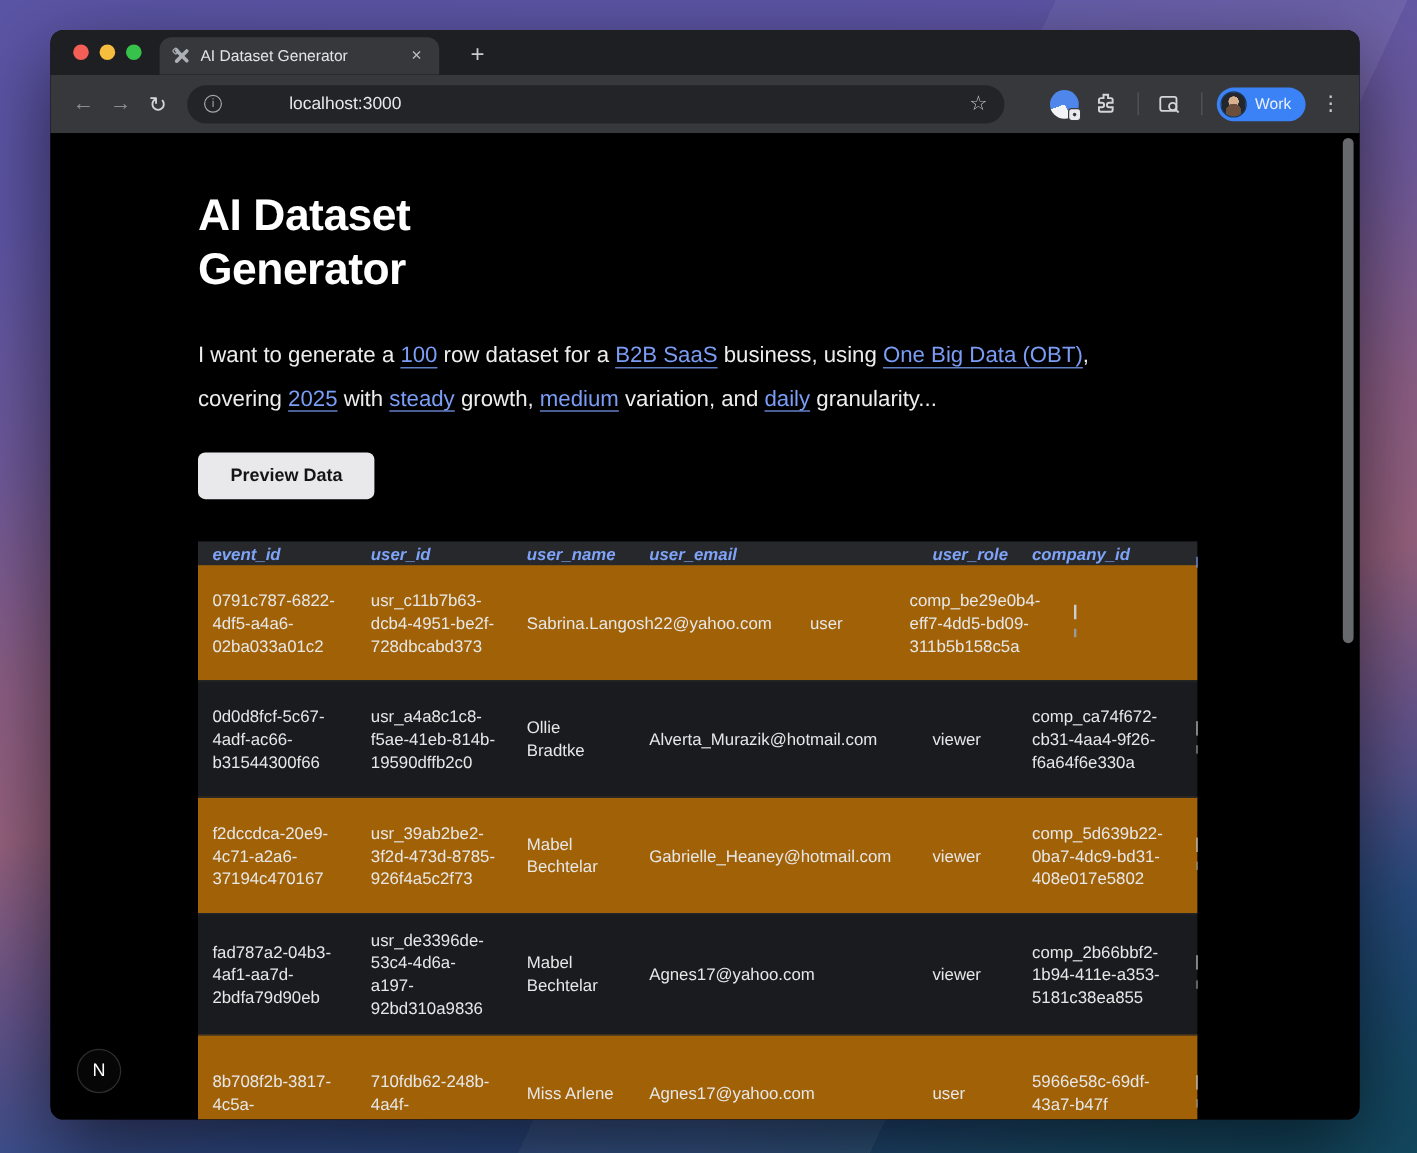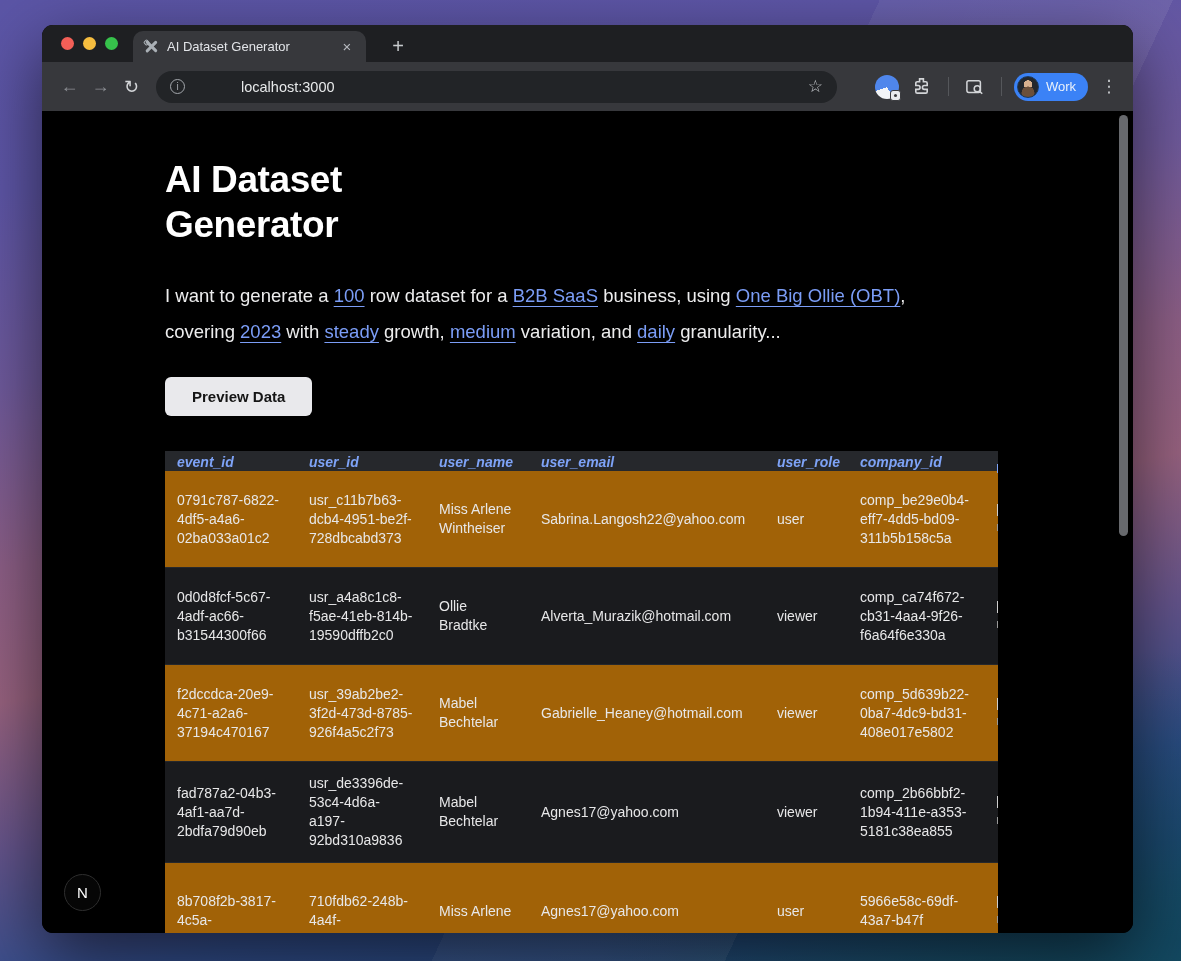--- a/index.html
+++ b/index.html
@@ -152,39 +152,38 @@
         <span class="avatar"></span>
         <span class="profile-label">Work</span>
       </div>
       <span class="kebab">⋮</span>
     </div>
   </div>
 
   <div class="viewport">
     <h1 class="page-title">AI Dataset Generator</h1>
 
-    <p class="prompt"><span>I want to generate a </span><a>100</a><span> row dataset for a </span><a>B2B SaaS</a><span> business, using </span><a>One Big Ollie (OBT)</a><span>, covering </span><a>2023</a><span> with </span><a>steady</a><span> growth, </span><a>medium</a><span> variation, and </span><a>daily</a><span> granularity...</span></p>
+    <p class="prompt"><span>I want to generate a </span><a>100</a><span> row dataset for a </span><a>B2B SaaS</a><span> business, using </span><a>One Big Data (OBT)</a><span>, covering </span><a>2025</a><span> with </span><a>steady</a><span> growth, </span><a>medium</a><span> variation, and </span><a>daily</a><span> granularity...</span></p>
 
     <button class="preview-btn">Preview Data</button>
 
     <div class="table-wrap">
       <div class="thead">
           <div class="th c1">event_id</div>
           <div class="th c2">user_id</div>
           <div class="th c3">user_name</div>
           <div class="th c4">user_email</div>
           <div class="th c5">user_role</div>
           <div class="th c6">company_id</div>
           <div class="sliver"></div>
         </div>
       <div id="tbody">
           <div class="tr odd">
             <div class="td c1">0791c787-6822-4df5-a4a6-02ba033a01c2</div>
             <div class="td c2">usr_c11b7b63-dcb4-4951-be2f-728dbcabd373</div>
-            <div class="td c3">Miss Arlene Wintheiser</div>
             <div class="td c4">Sabrina.Langosh22@yahoo.com</div>
             <div class="td c5">user</div>
             <div class="td c6">comp_be29e0b4-eff7-4dd5-bd09-311b5b158c5a</div>
             <div class="sliver"></div>
           </div>
           <div class="tr even">
             <div class="td c1">0d0d8fcf-5c67-4adf-ac66-b31544300f66</div>
             <div class="td c2">usr_a4a8c1c8-f5ae-41eb-814b-19590dffb2c0</div>
             <div class="td c3">Ollie Bradtke</div>
             <div class="td c4">Alverta_Murazik@hotmail.com</div>

